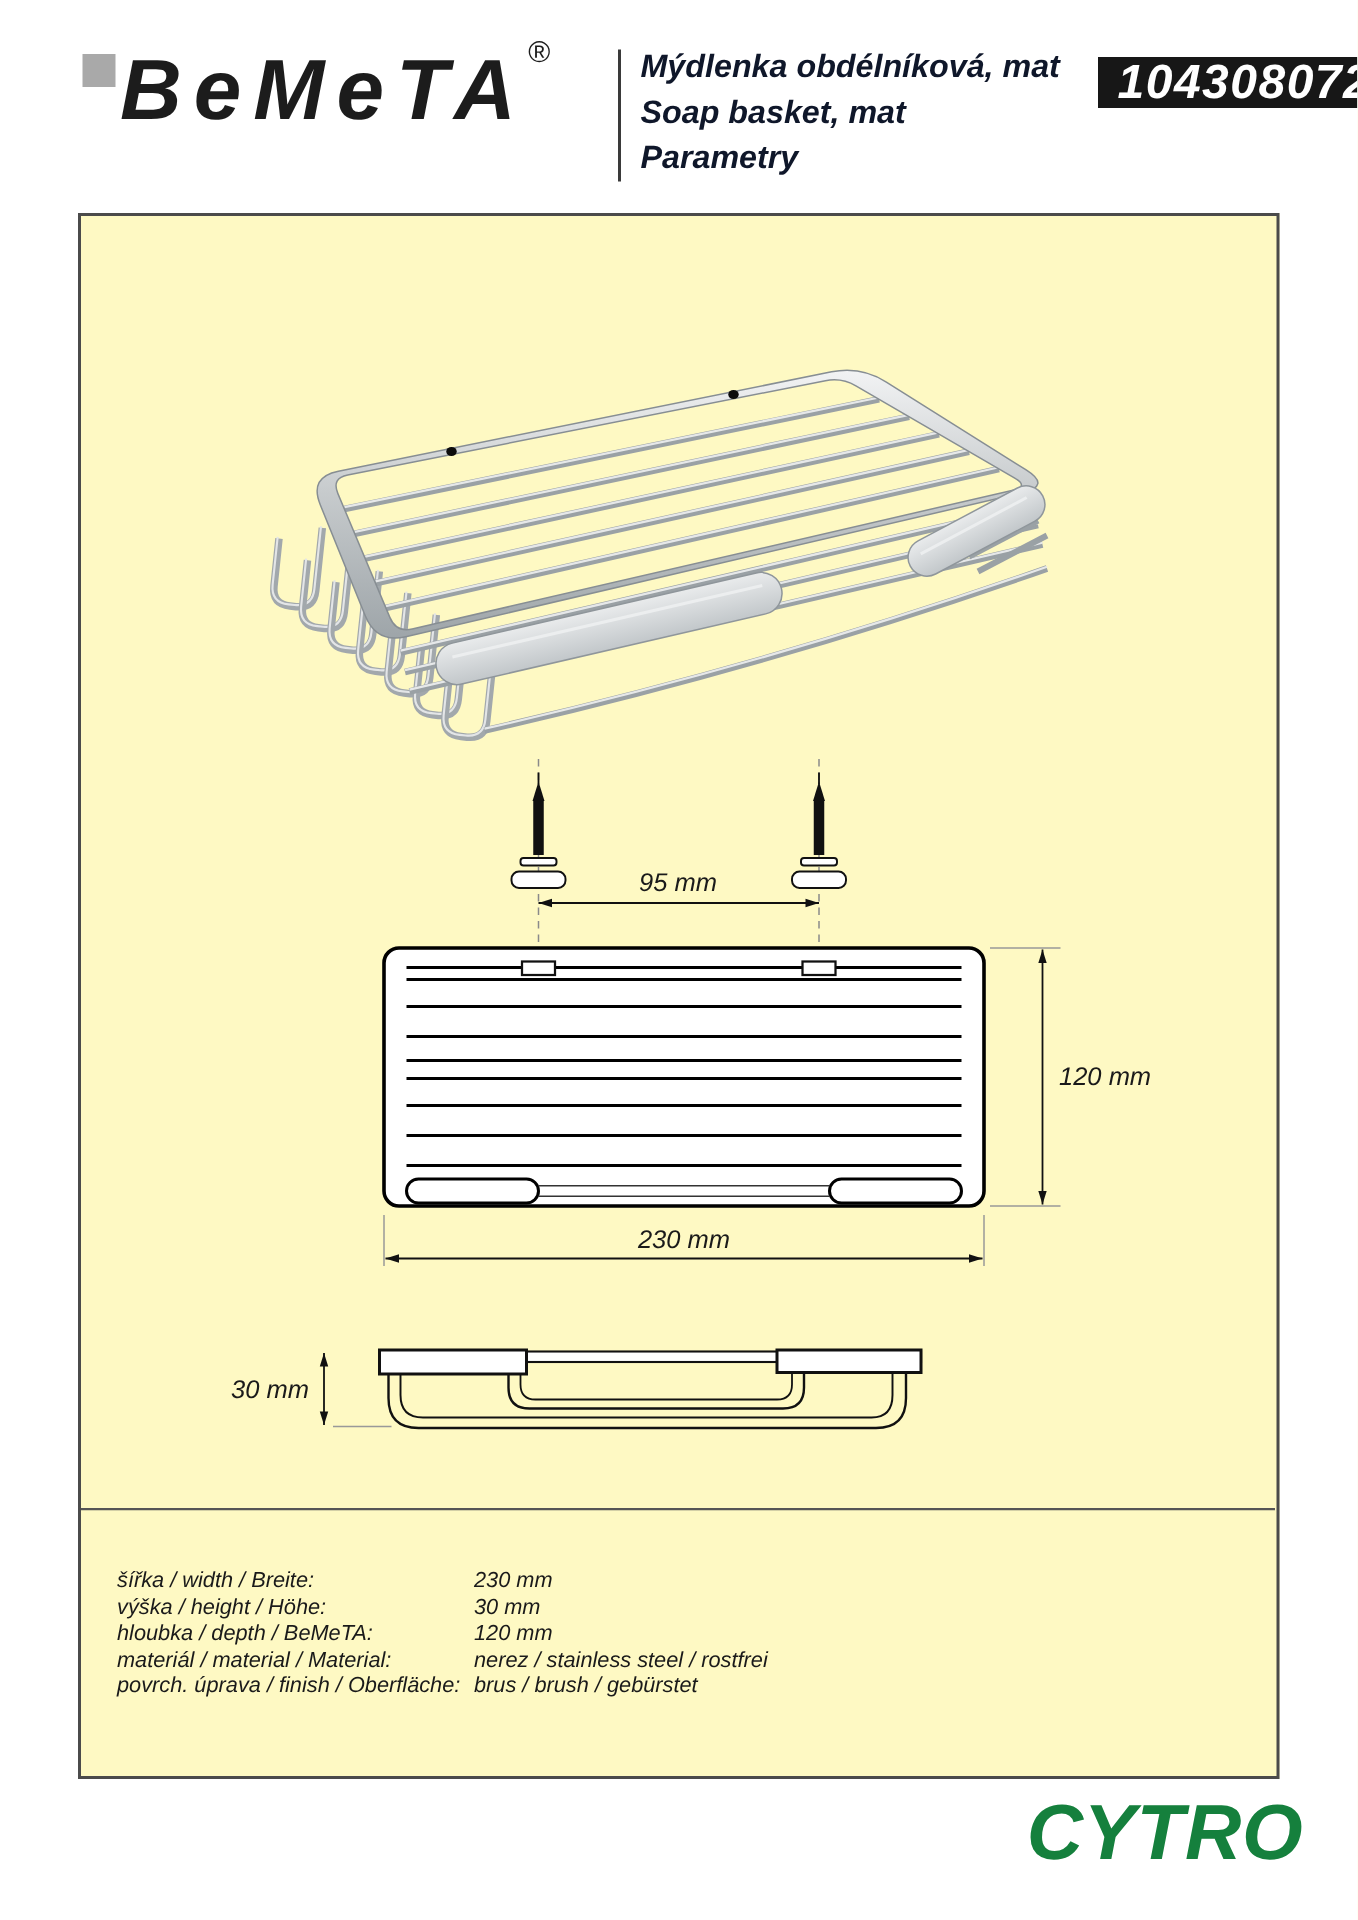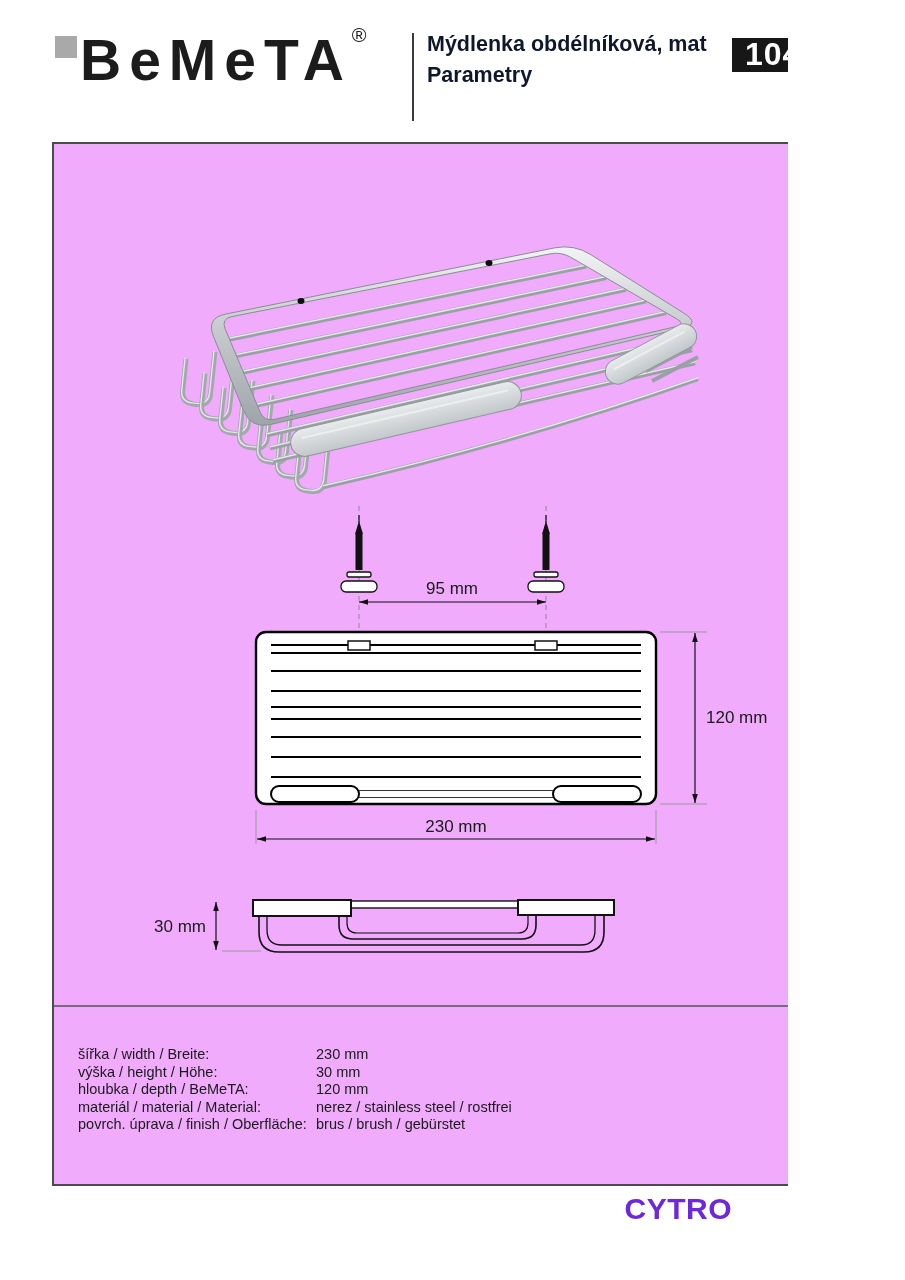--- a/index.html
+++ b/index.html
@@ -1,55 +1,56 @@
 <!DOCTYPE html>
 <html><head>
 <meta charset="utf-8">
 <style>
   * { margin:0; padding:0; box-sizing:border-box; }
   html,body { background:#fff; }
   body { font-family:"Liberation Sans", sans-serif; color:#111; }
-  .page { position:relative; width:788px; height:1280px; background:#fff; overflow:hidden; }
+  .page { position:relative; width:905px; height:1280px; background:#fff; overflow:hidden;font-style:italic; }
 
   
   .logo-square { position:absolute; left:55px; top:36px; width:22px; height:22px; background:#a9a9a9; }
   .brand { position:absolute; left:80px; top:24px; font-size:57px; font-weight:bold; letter-spacing:8px; color:#1c1c1c; }
   .brand .reg { font-size:20px; letter-spacing:0; vertical-align:38px; font-weight:normal; }
   .header-divider { position:absolute; left:412px; top:33px; width:2px; height:88px; background:#3a3a3a; }
   .titles { position:absolute; left:427px; top:29px; }
   .titles div { font-size:21.5px; font-weight:bold; line-height:30.5px; color:#0f172a; white-space:nowrap; }
   .code-badge { position:absolute; left:732px; top:38px; width:173px; height:34px; background:#171717;
                 color:#fff; font-size:32px; font-weight:bold; line-height:33px; padding-left:13px; letter-spacing:1px; }
 
   
-  .box { position:absolute; left:52px; top:142px; width:801px; height:1044px; border:2px solid #4b4b4b; background:#f0abfc; }
+  .box { position:absolute; left:52px; top:142px; width:801px; height:1044px; border:2px solid #4b4b4b; background:#fef9c3; }
   .tech-svg { position:absolute; left:0; top:0; }
   .product-svg { position:absolute; left:32px; top:77px; }
 
   
   .params { position:absolute; left:24px; top:882px; width:740px; }
   .params h2 { font-size:20px; font-weight:bold; color:#0d0d0d; }
   .param-rows { margin-top:20px; }
   .param-row { display:flex; font-size:14.5px; line-height:17.6px; color:#1a1a1a;align-items:center; }
   .param-row .lbl { width:238px; }
 
-  .series { position:absolute; right:56px; top:1192px; font-size:30px; font-weight:800; letter-spacing:0.5px; color:#6d28d9; }
+  .series { position:absolute; right:36px; top:1192px; font-size:52px; font-weight:800; letter-spacing:0.5px; color:#15803d; }
 
   svg text { font-family:"Liberation Sans", sans-serif; fill:#1a1a1a; }
 </style>
 </head>
 <body>
 
 <div class="page">
 
   <div class="logo-square"></div>
   <div class="brand"><span>BeMeTA</span><span class="reg">®</span></div>
   <div class="header-divider"></div>
   <div class="titles">
     <div>Mýdlenka obdélníková, mat</div>
+    <div>Soap basket, mat</div>
     <div>Parametry</div>
   </div>
   <div class="code-badge">104308072</div>
 
   <div class="box">
 
     <svg class="product-svg" width="640" height="285" viewBox="0 0 640 285">
       <defs>
         <linearGradient id="chromeGrad" x1="0" y1="0" x2="0" y2="1">
           <stop offset="0" stop-color="#f2f3f4"></stop>

